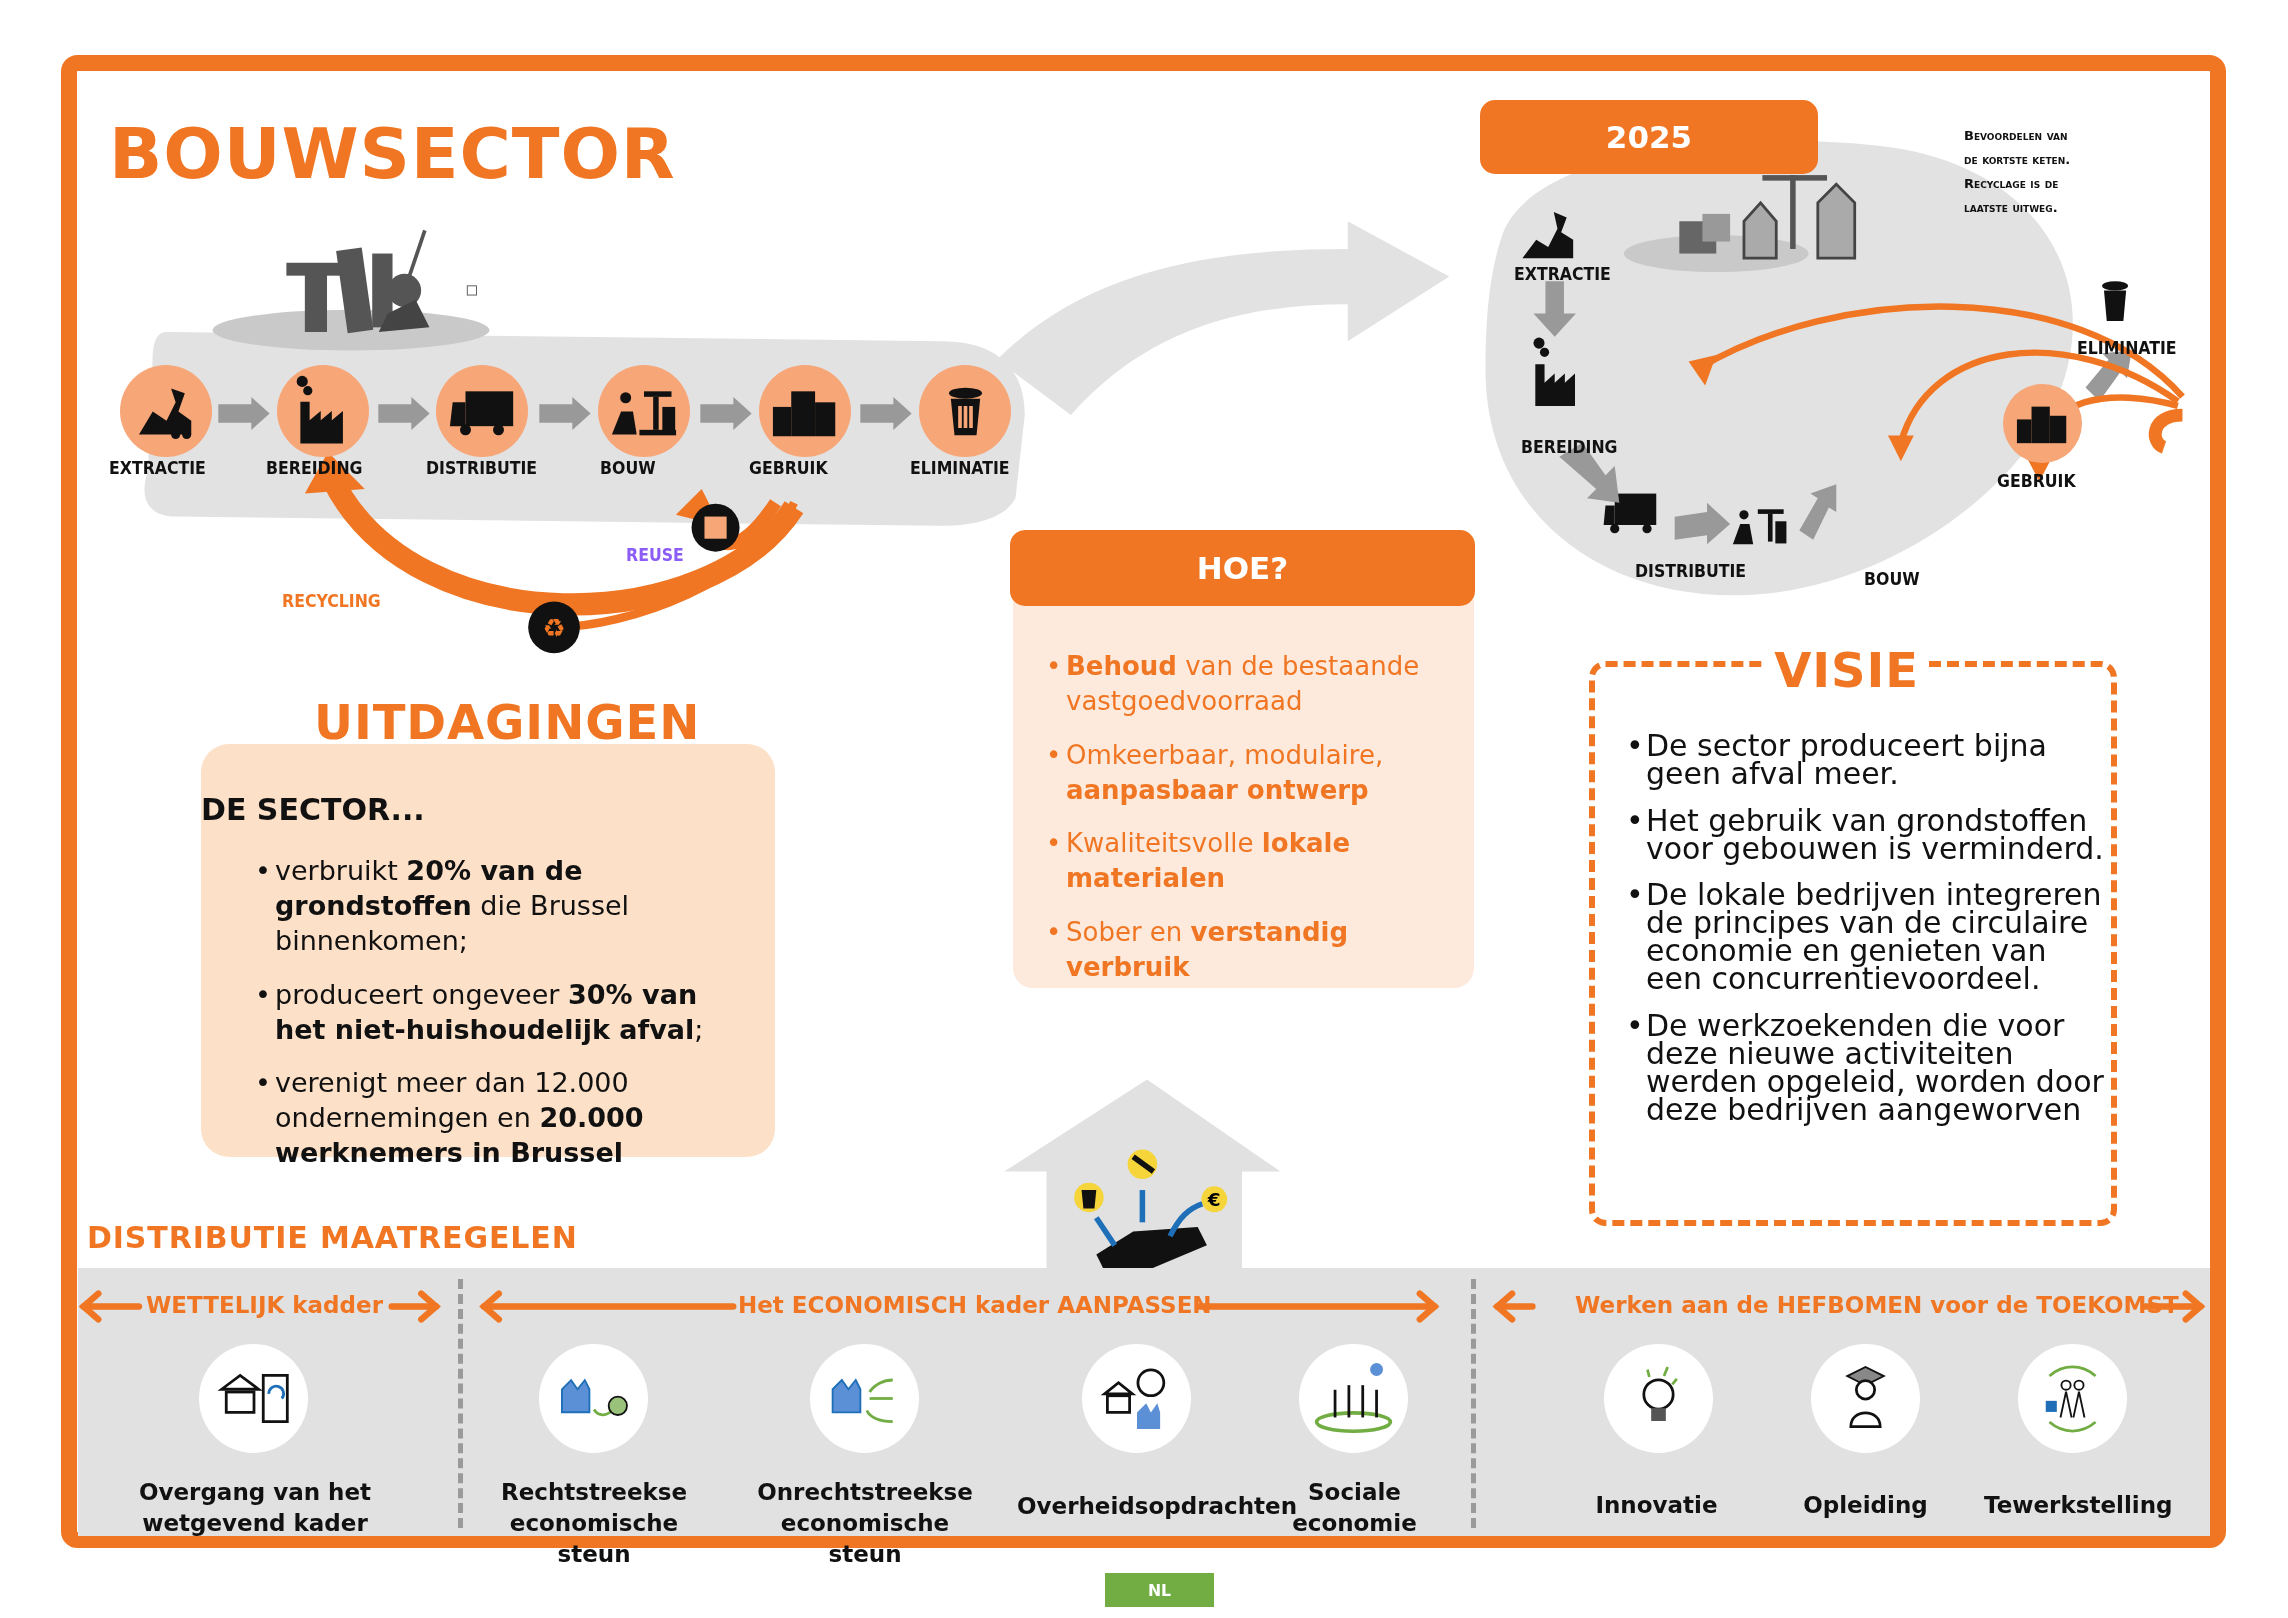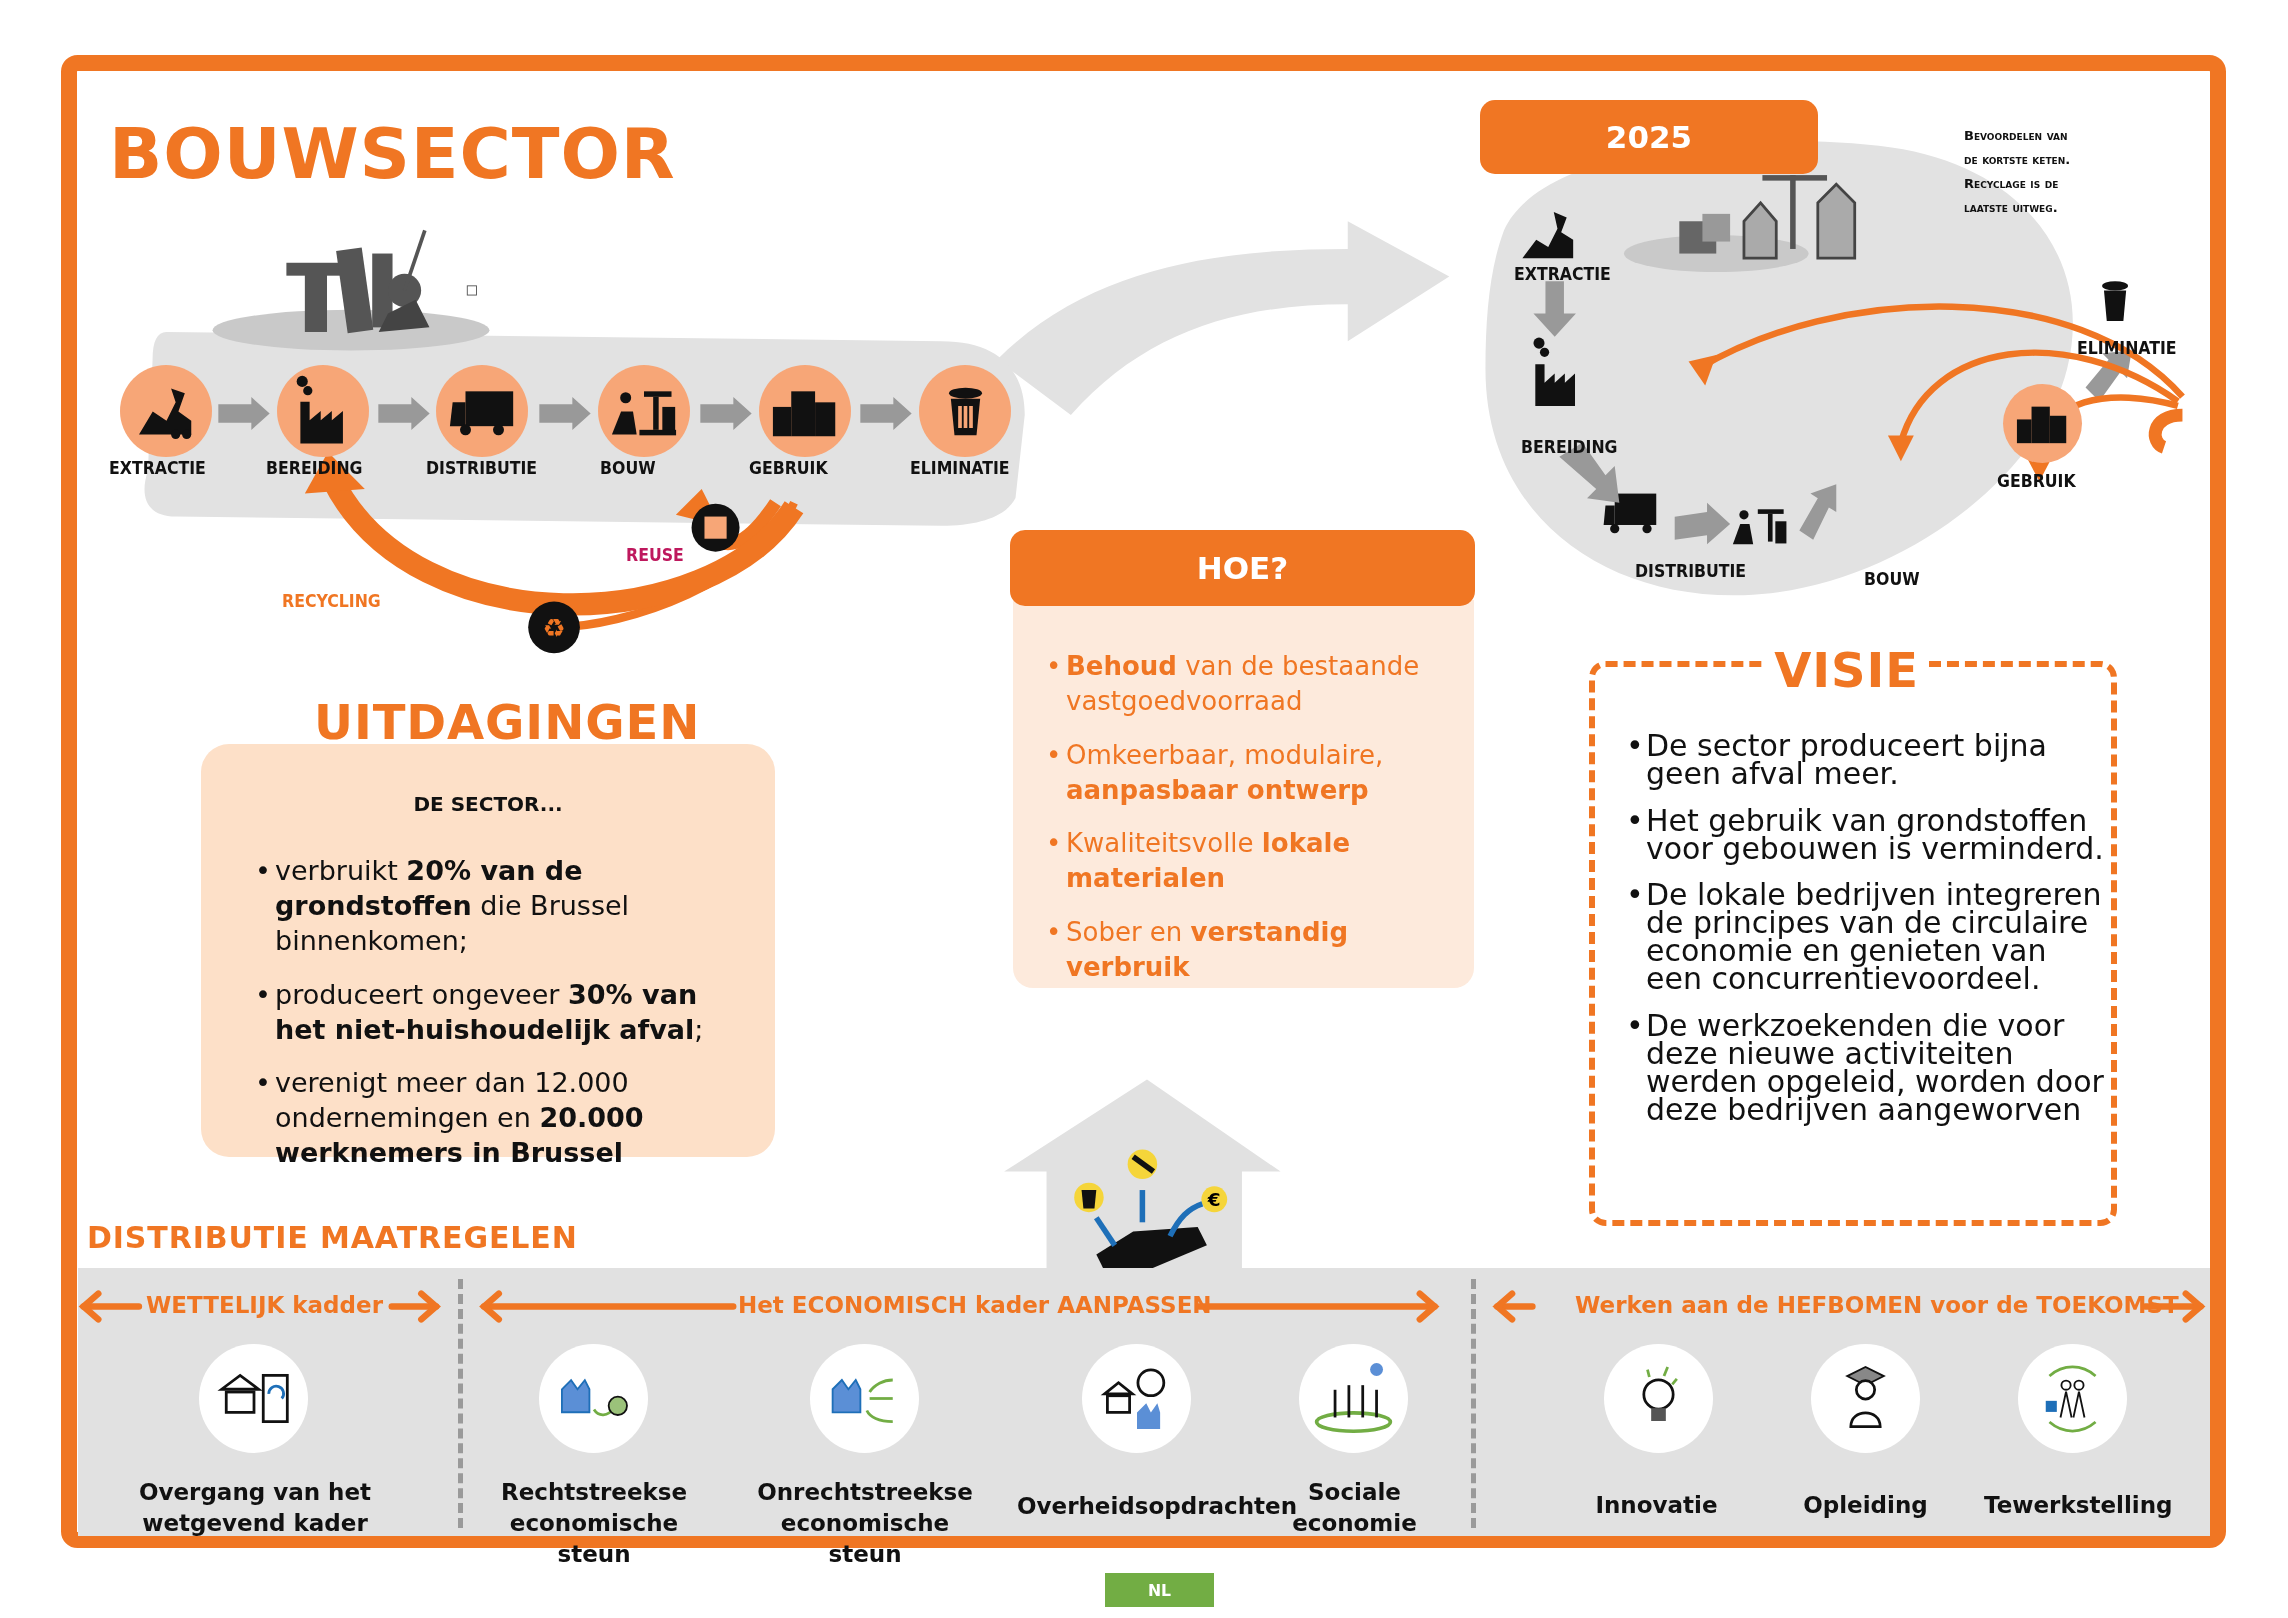--- a/index.html
+++ b/index.html
@@ -127,21 +127,21 @@
       <polygon points="0,8 36,8 36,0 56,18 36,36 36,28 0,28" fill="#999"></polygon>
     </svg>
 
   <div class="abs lbl" style="left:109px;top:458px;width:120px;">EXTRACTIE</div>
   <div class="abs lbl" style="left:266px;top:458px;width:120px;">BEREIDING</div>
   <div class="abs lbl" style="left:426px;top:458px;width:129px;">DISTRIBUTIE</div>
   <div class="abs lbl" style="left:600px;top:458px;width:74px;">BOUW</div>
   <div class="abs lbl" style="left:749px;top:458px;width:120px;">GEBRUIK</div>
   <div class="abs lbl" style="left:910px;top:458px;width:129px;">ELIMINATIE</div>
 
-  <div class="abs lbl orange" style="left:626px;top:545px;color:#be185d;">REUSE</div>
+  <div class="abs lbl orange" style="left:626px;top:545px;color:#8b5cf6;">REUSE</div>
   <div class="abs lbl orange" style="left:282px;top:591px;color:#f07623;">RECYCLING</div>
 </div>
 
 <svg class="abs" style="left:1467px;top:92px;" width="757" height="517" viewBox="0 0 820 560">
   <path d="M40 150 C80 60 300 40 460 60 C600 80 680 180 650 300 C620 420 460 540 300 545 C150 550 20 460 20 300 C20 240 25 190 40 150 Z" fill="#e2e2e2"></path>
 
   <g>
     <ellipse cx="270" cy="175" rx="100" ry="20" fill="#c9c9c9"></ellipse>
     <rect x="230" y="140" width="40" height="35" fill="#666"></rect>
       <rect x="255" y="132" width="30" height="30" fill="#999"></rect>
@@ -221,21 +221,21 @@
 </div>
 <div class="abs lbl" style="left:1514px;top:264px;">EXTRACTIE</div>
 <div class="abs lbl" style="left:1521px;top:437px;">BEREIDING</div>
 <div class="abs lbl" style="left:1635px;top:561px;">DISTRIBUTIE</div>
 <div class="abs lbl" style="left:1864px;top:569px;">BOUW</div>
 <div class="abs lbl" style="left:1997px;top:471px;">GEBRUIK</div>
 <div class="abs lbl" style="left:2077px;top:338px;">ELIMINATIE</div>
 
 <div class="abs title-big" style="left:314px;top:694px;font-size:48px;">UITDAGINGEN</div>
 <div class="box-peach" style="left:201px;top:744px;width:574px;height:413px;">
-  <div class="abs" style="left:0;width:100%;top:48px;text-align:center;font-size:20px;font-weight:bold;">DE SECTOR...</div>
+  <div class="abs" style="left:0;width:100%;top:48px;text-align:left;font-size:30px;font-weight:bold;">DE SECTOR...</div>
   <ul class="bul abs" style="left:54px;top:109px;width:498px;font-size:27px;line-height:35px;">
     <li><span>verbruikt </span><b>20% van de grondstoffen</b><span> die Brussel binnenkomen;</span></li>
     <li><span>produceert ongeveer </span><b>30% van het niet-huishoudelijk afval</b><span>;</span></li>
     <li><span>verenigt meer dan 12.000 ondernemingen en </span><b>20.000 werknemers in Brussel</b><span></span></li>
   </ul>
 </div>
 
 <div class="box-light" style="left:1013px;top:600px;width:461px;height:388px;">
   <ul class="bul abs" style="left:33px;top:41px;width:425px;font-size:26px;line-height:35px;color:#f07623;margin-top:8px;">
     <li><b>Behoud</b><span> van de bestaande vastgoedvoorraad</span></li>

